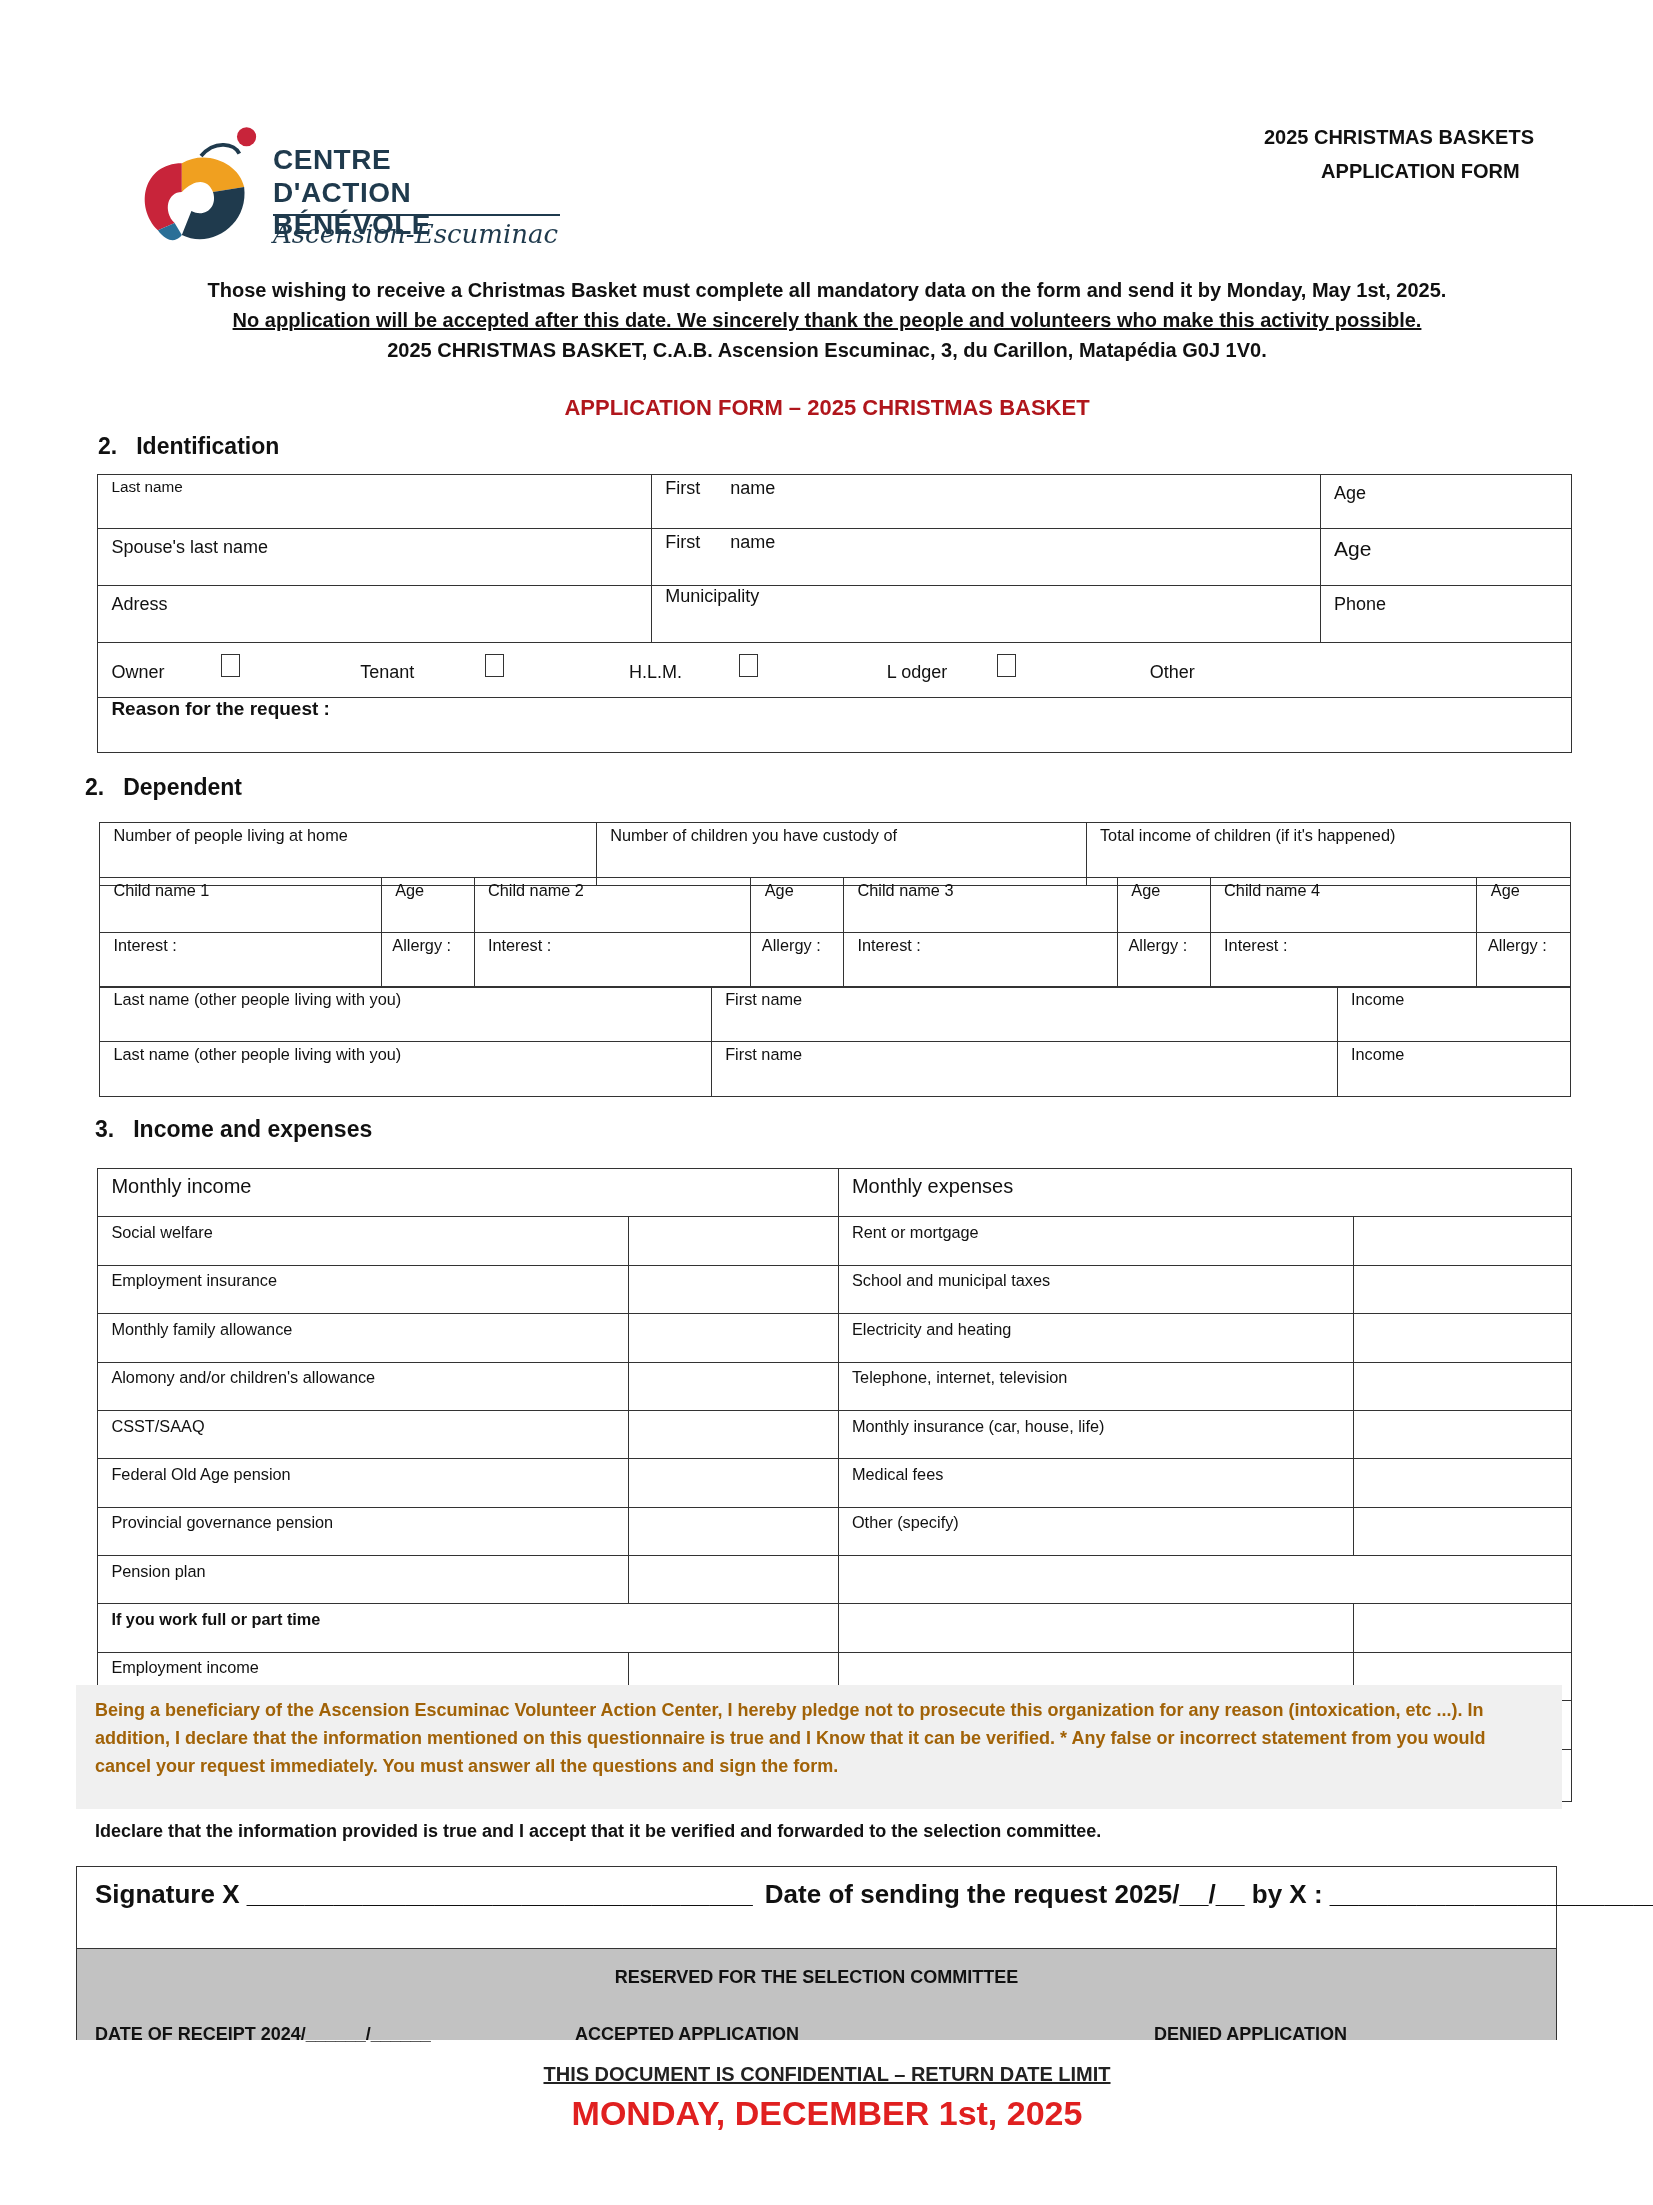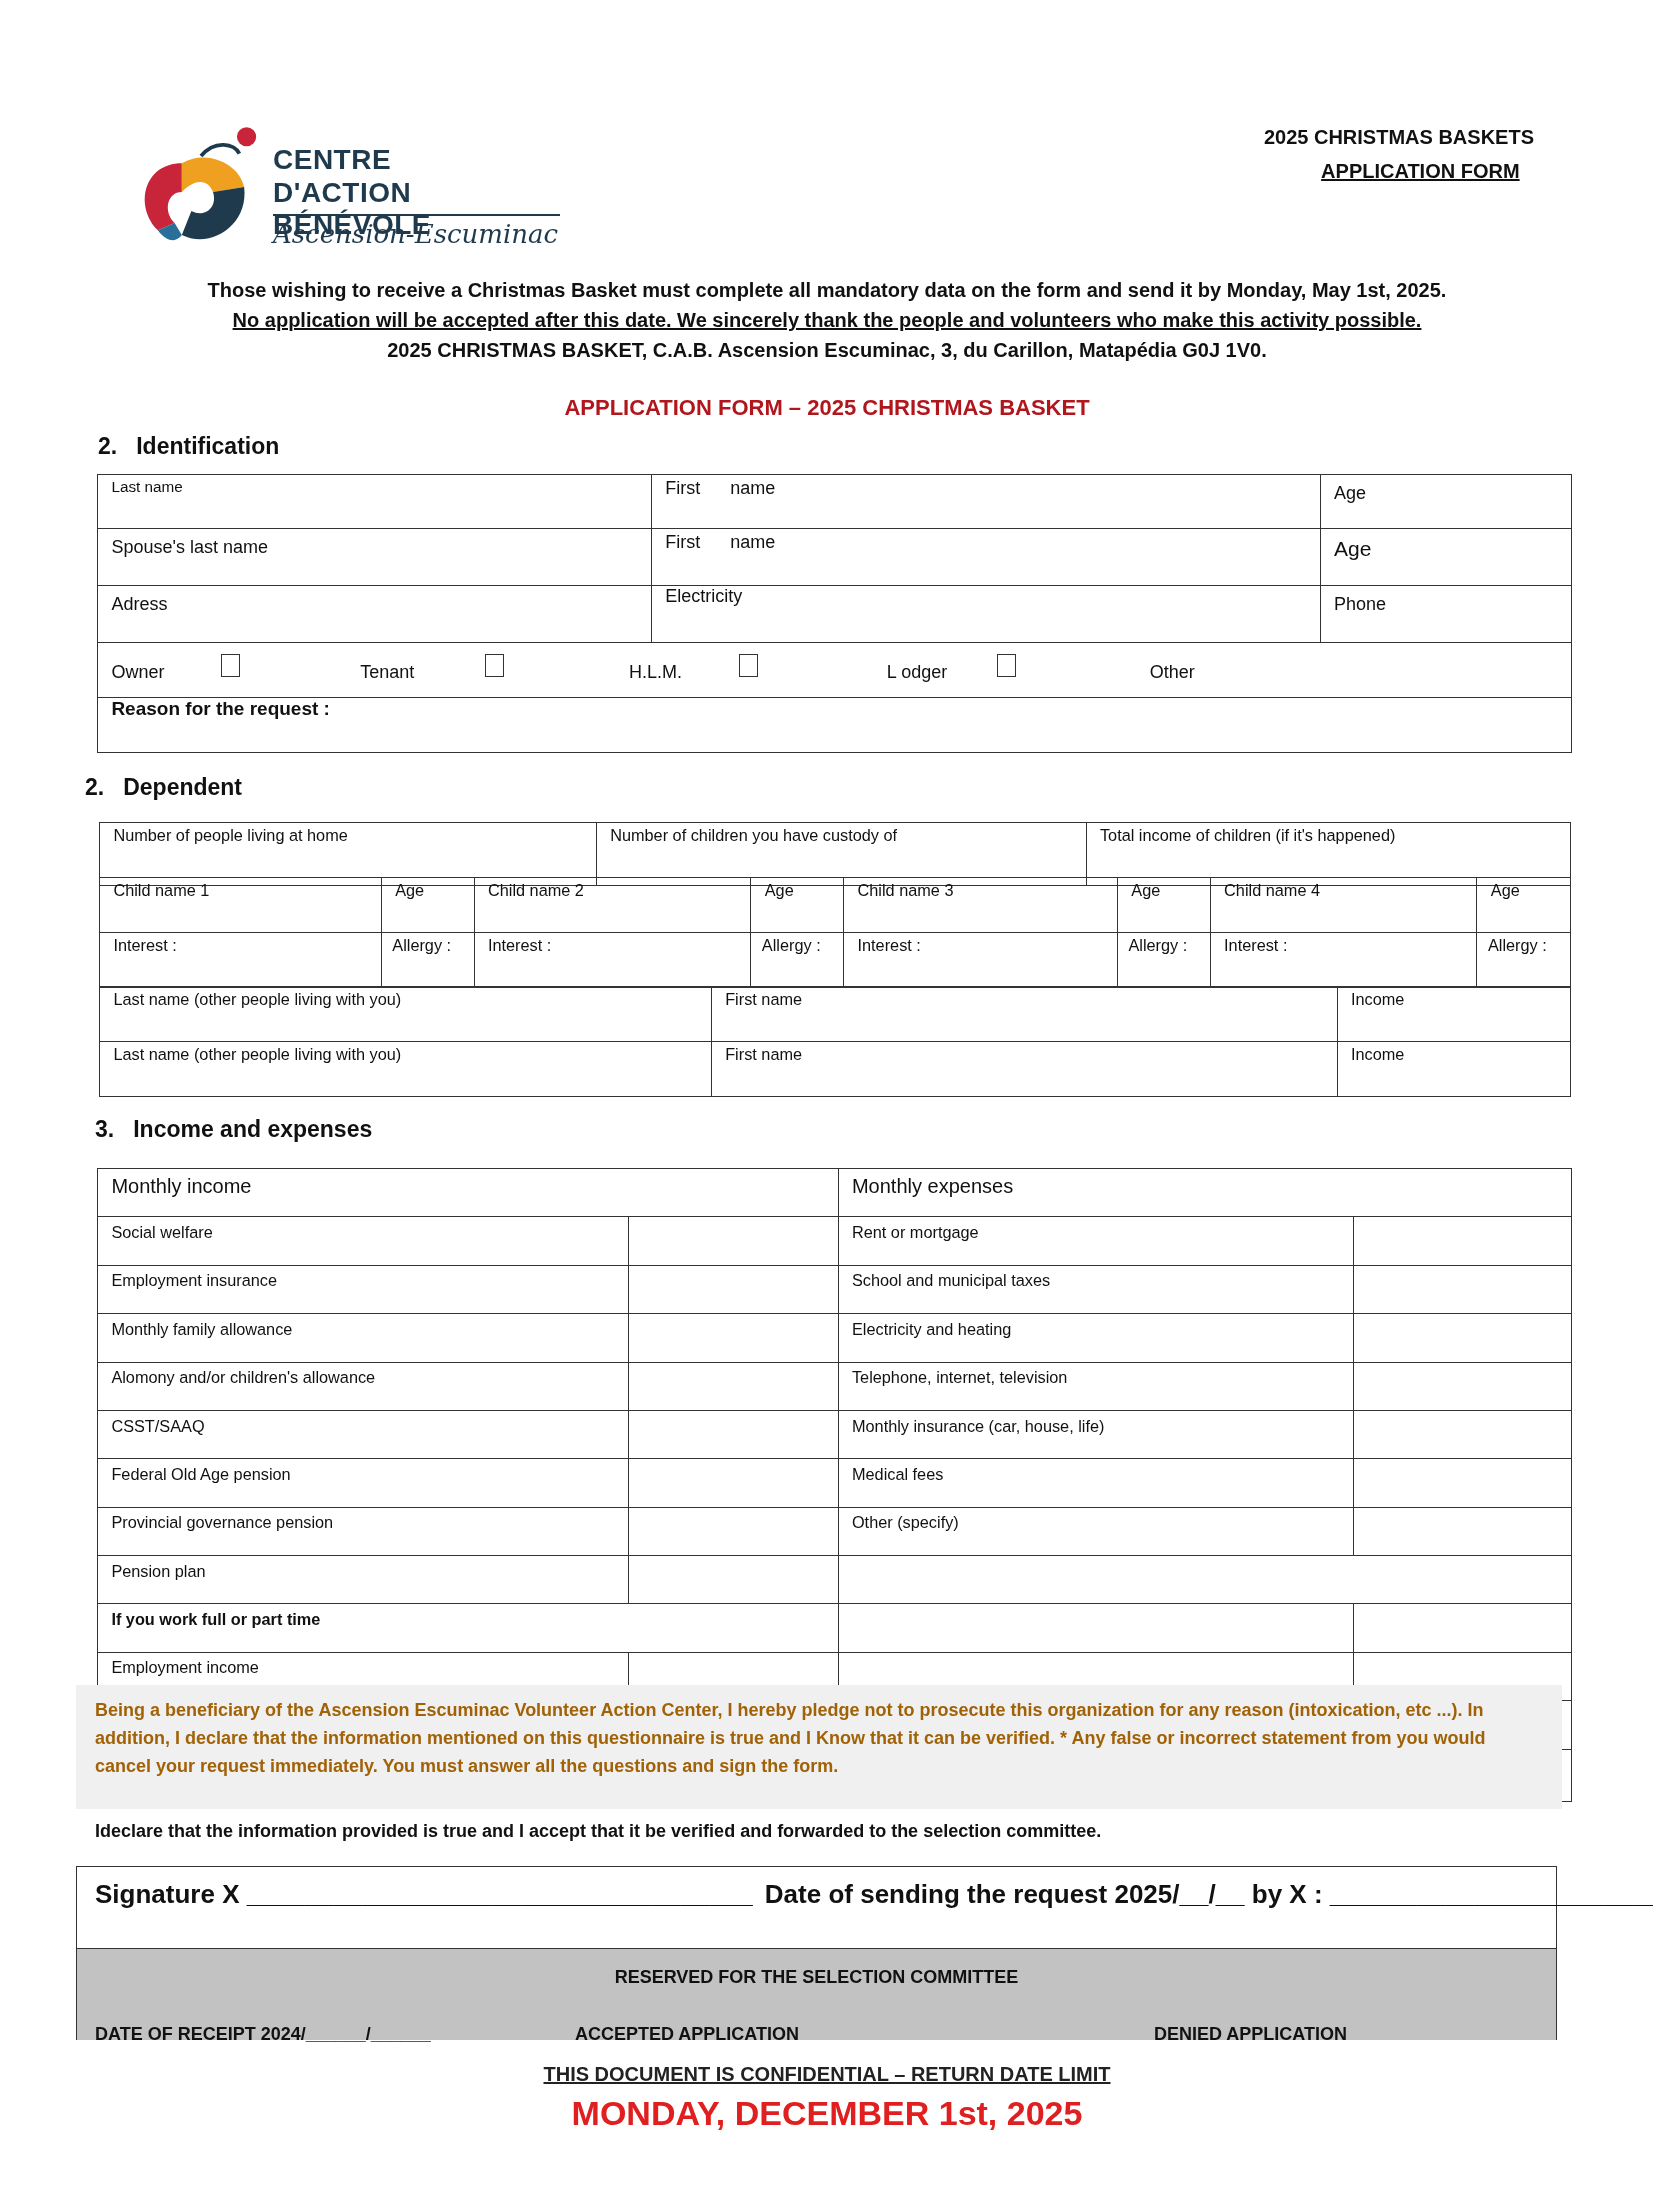--- a/index.html
+++ b/index.html
@@ -1,18 +1,18 @@
 <!DOCTYPE html>
 <html style="font-size:7.7px"><head>
 <meta charset="utf-8">
 <style>
   html, body { margin:0; padding:0; background:#ffffff; }
   body { width:1654px; height:2205px; position:relative; font-family:"Liberation Sans", sans-serif; color:#111; overflow:hidden; }
   .hdr-right { position:absolute; right:120px; top:120px; text-align:right; font-size:20px; font-weight:bold; line-height:34px; }
-  .hdr-right div:last-child { margin-right:14.4px;text-decoration:underline; }
+  .hdr-right div:last-child { margin-right:14.4px; }
   .logo { position:absolute; left:129px; top:120px; width:440px; height:139px; }
   .logo .t1 { position:absolute; left:144px; top:24px; font-size:28px; font-weight:bold; color:#1f3a4d; letter-spacing:0.5px; }
   .logo .t2 { position:absolute; left:144px; top:57px; font-size:28px; font-weight:bold; color:#1f3a4d; letter-spacing:0.5px; }
   .logo .line { position:absolute; left:144px; top:94px; width:287px; height:1.9px; background:#1f3a4d; }
   .logo .t3 { position:absolute; left:144px; top:99px; font-size:26px; font-style:italic; font-family:"DejaVu Serif", serif; color:#1f3a4d; }
   .intro { position:absolute; left:0; width:1654px; top:275px; text-align:center; font-size:20px; font-weight:bold; line-height:30px; }
   .intro .u { text-decoration:underline; }
   .form-title { position:absolute; left:0; width:1654px; top:395px; text-align:center; font-size:22px; font-weight:bold; color:#b0161c; }
   .sec { position:absolute; font-size:23px; font-weight:bold; }
   .sec .num { display:inline-block; margin-right:19px; }
@@ -74,21 +74,21 @@
     <td style="width:641px;white-space:pre"><span>First      name</span></td>
     <td style="padding-top:7.7px"><span>Age</span></td>
   </tr>
   <tr style="height:57px">
     <td style="padding-top:7.7px"><span>Spouse's last name</span></td>
     <td style="white-space:pre"><span>First      name</span></td>
     <td style="padding-top:7.7px;font-size:21px"><span>Age</span></td>
   </tr>
   <tr style="height:57px">
     <td style="padding-top:7.7px"><span>Adress</span></td>
-    <td style="padding-top:0"><span>Electricity</span></td>
+    <td style="padding-top:0"><span>Municipality</span></td>
     <td style="padding-top:7.7px"><span>Phone</span></td>
   </tr>
   <tr style="height:55px">
     <td colspan="3" style="padding-top:19px;white-space:nowrap">
       <span style="display:inline-block;width:105px">Owner</span><span class="check"></span>
       <span style="display:inline-block;width:120px;margin-left:115px">Tenant</span><span class="check"></span>
       <span style="display:inline-block;width:105px;margin-left:120px">H.L.M.</span><span class="check"></span>
       <span style="display:inline-block;width:105px;margin-left:124px">L odger</span><span class="check"></span>
       <span style="margin-left:129px">Other</span>
     </td>

